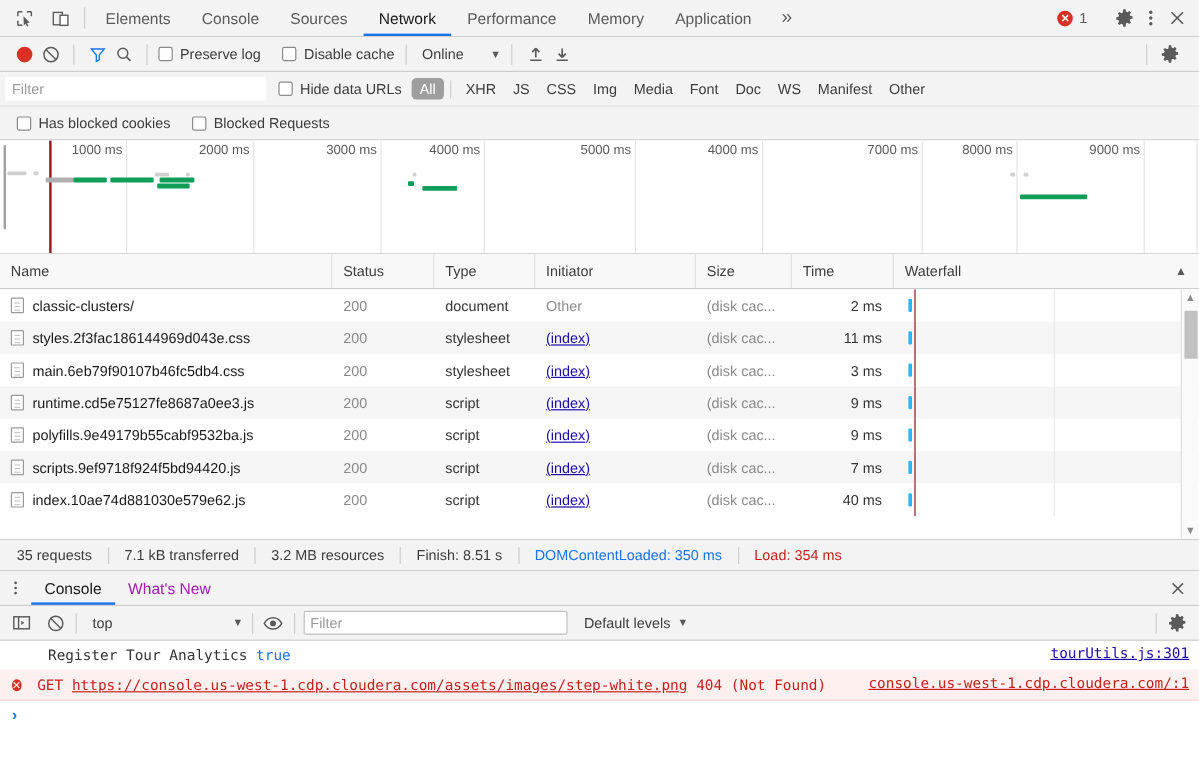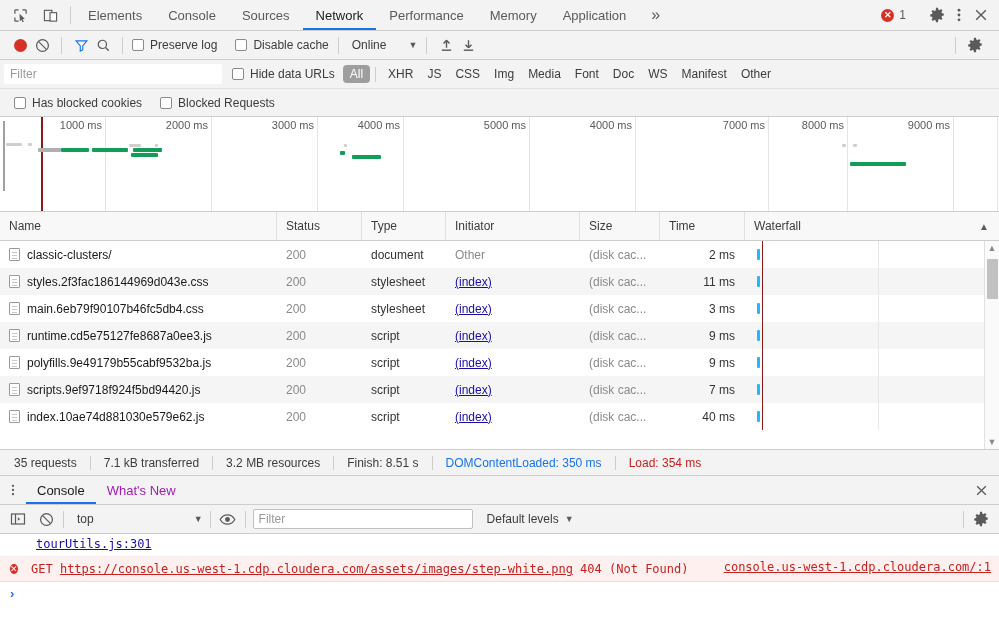--- a/index.html
+++ b/index.html
@@ -654,20 +654,21 @@
         <svg width="16" height="16" viewBox="0 0 16 16">
             <path d="M8 5.2A2.8 2.8 0 108 10.8 2.8 2.8 0 008 5.2zm0 1.6a1.2 1.2 0 110 2.4 1.2 1.2 0 010-2.4z" fill="#5a5a5a"></path>
             <path d="M7 .8h2l.3 1.8 1.3.55 1.5-1.05 1.4 1.4-1.05 1.5.55 1.3 1.8.3v2l-1.8.3-.55 1.3 1.05 1.5-1.4 1.4-1.5-1.05-1.3.55L9 15.2H7l-.3-1.8-1.3-.55-1.5 1.05-1.4-1.4 1.05-1.5-.55-1.3L1.2 9.4v-2l1.8-.3.55-1.3L2.5 4.3l1.4-1.4 1.5 1.05 1.3-.55z" fill="#5a5a5a"></path>
           </svg>
       </div>
     </div>
 
     <div class="messages">
       <div class="msg">
         <div class="msg-ico"></div>
+        <div class="msg-text"><span>Register Tour Analytics </span><span class="blue-val">true</span></div>
         <div class="msg-src blue">tourUtils.js:301</div>
       </div>
       <div class="msg err">
         <div class="msg-ico"><span class="err-ico">✕</span></div>
         <div class="msg-text"><span>GET</span> <span class="url-u">https://console.us-west-1.cdp.cloudera.com/assets/images/step-white.png</span> <span>404 (Not Found)</span></div>
         <div class="msg-src red">console.us-west-1.cdp.cloudera.com/:1</div>
       </div>
       <div class="prompt">
         <span class="prompt-caret">›</span>
       </div>

